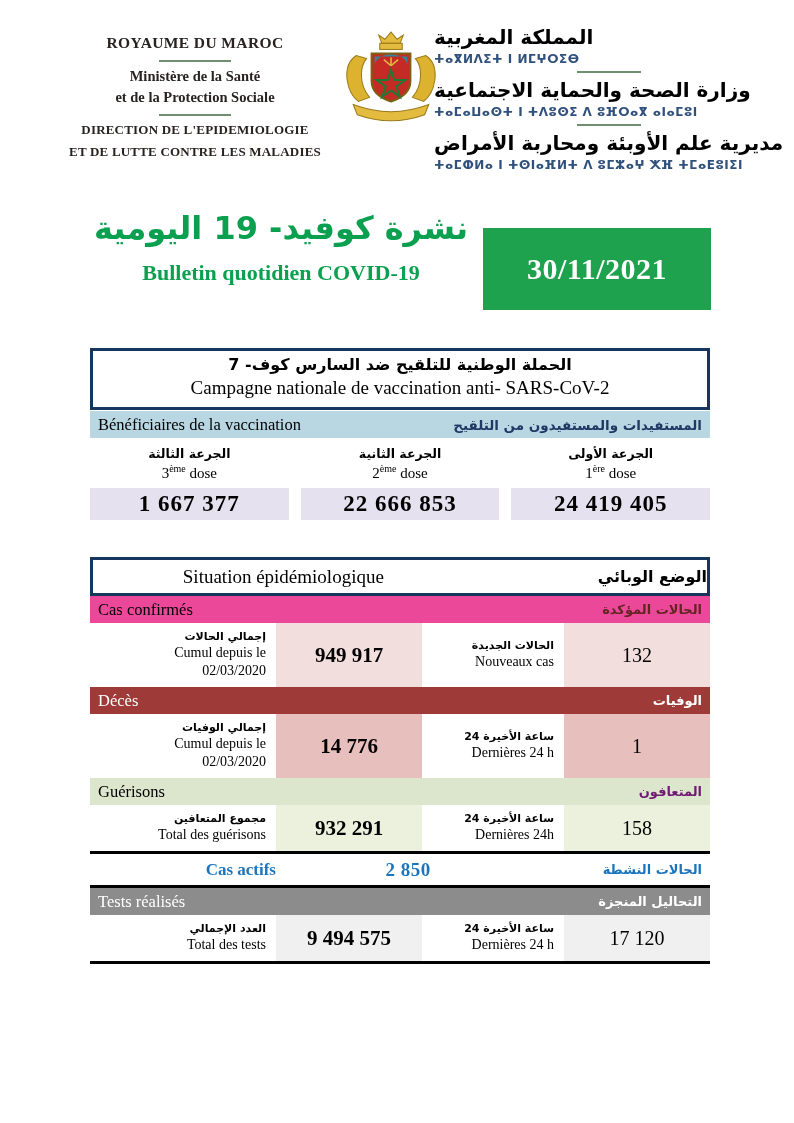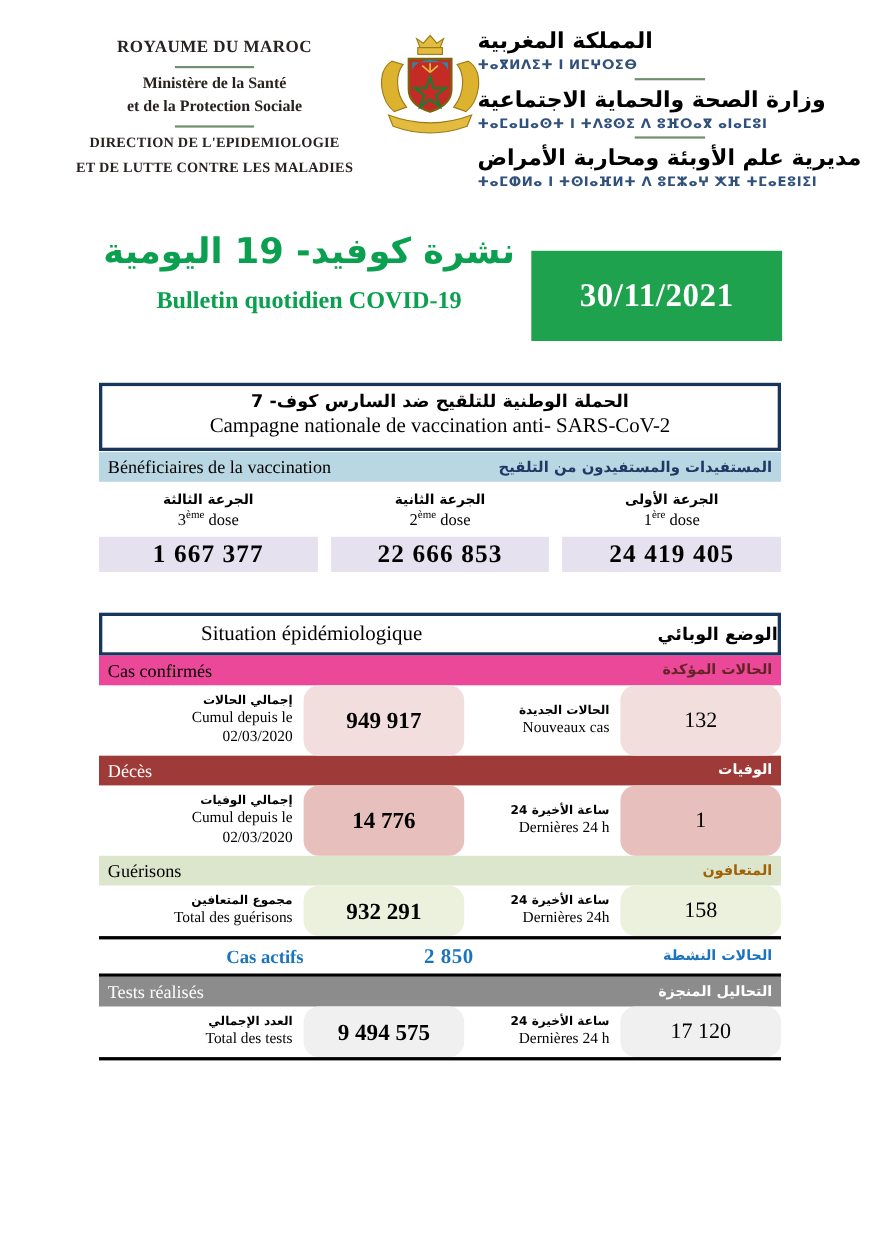--- a/index.html
+++ b/index.html
@@ -52,31 +52,31 @@
   .epi-title-fr{flex:0 0 62%;text-align:center;font-size:19px;}
   .epi-title-ar{flex:1;text-align:right;font-family:"DejaVu Sans",sans-serif;
                 font-weight:bold;font-size:16px;direction:rtl;}
   .bar{height:27px;display:flex;align-items:center;justify-content:space-between;padding:0 8px;}
   .bar-fr{font-size:16.5px;}
   .bar-ar{font-family:"DejaVu Sans",sans-serif;font-weight:bold;font-size:13px;direction:rtl;}
   .bar-confirmed{background:#ec4899;}
   .bar-confirmed .bar-ar{color:#632423;}
   .bar-deaths{background:#9e3b38;color:#fff;}
   .bar-recovered{background:#dce6cc;}
-  .bar-recovered .bar-ar{color:#a16207;}
+  .bar-recovered .bar-ar{color:#701a75;}
   .bar-tests{background:#8c8c8c;color:#fff;}
 
   .row{display:grid;grid-template-columns:186px 146px 142px 146px;}
   .row.tall{min-height:64px;}
   .row.short{min-height:46px;}
   .cell{display:flex;flex-direction:column;justify-content:center;}
   .lbl{text-align:right;padding-right:10px;line-height:1.3;}
   .lbl .ar{font-family:"DejaVu Sans",sans-serif;font-weight:bold;font-size:11px;}
   .lbl .fr{font-size:14px;}
-  .val{display:flex;align-items:center;justify-content:center;font-size:20px;border-radius:14px;}
+  .val{display:flex;align-items:center;justify-content:center;font-size:20px;}
   .val.bold{font-weight:bold;font-size:21px;}
   .bg-pink1{background:#f1dedd;}
   .bg-pink2{background:#e7bfbd;}
   .bg-green1{background:#ebf1dd;}
   .bg-gray1{background:#f0f0f0;}
 
   .active-row{display:flex;align-items:center;height:31px;border-top:3px solid #000;
               border-bottom:3px solid #000;color:#1c75bc;font-weight:bold;background:#fff;}
   .active-fr{width:186px;padding-left:8px;font-size:17px;box-sizing:border-box;text-align:right;}
   .active-val{flex:1;text-align:center;font-size:19px;letter-spacing:.5px;}

